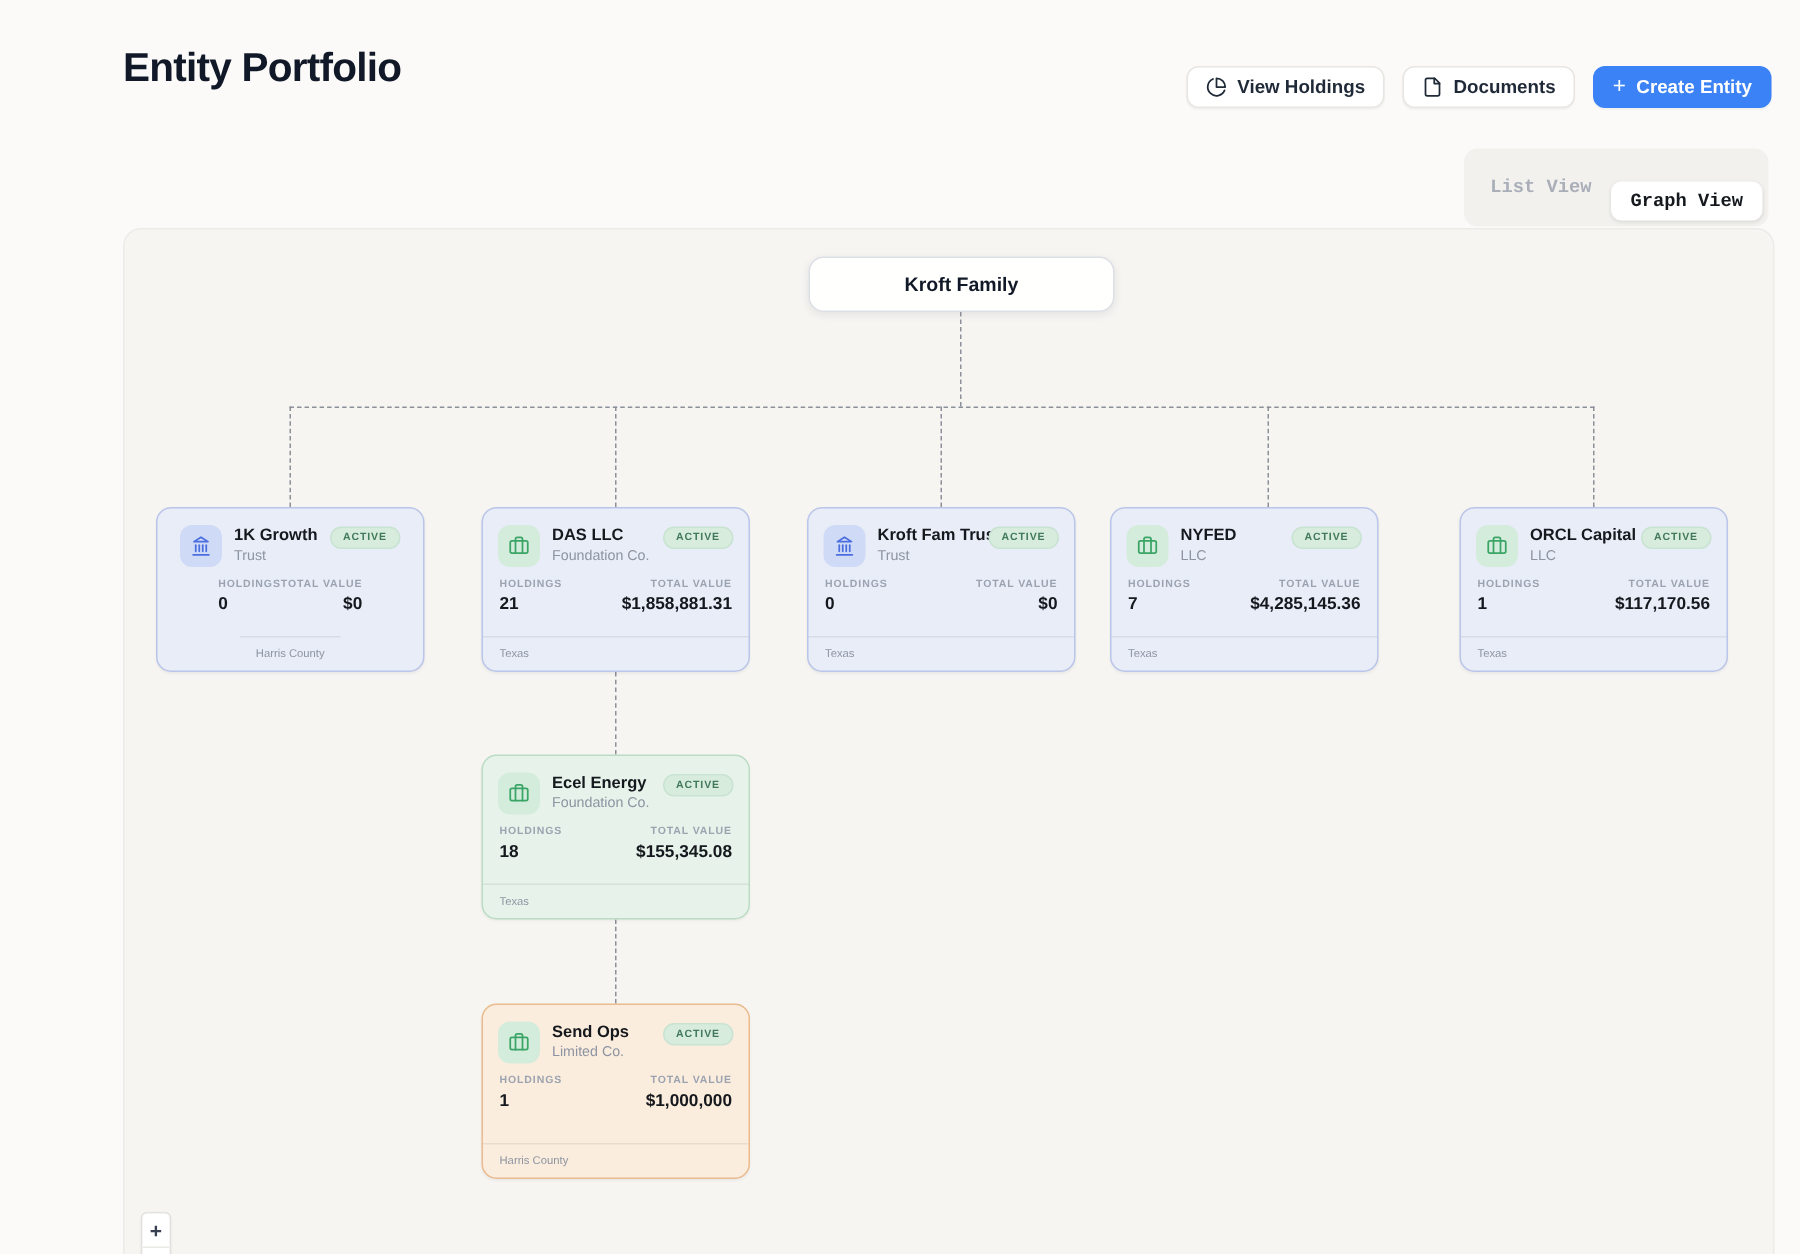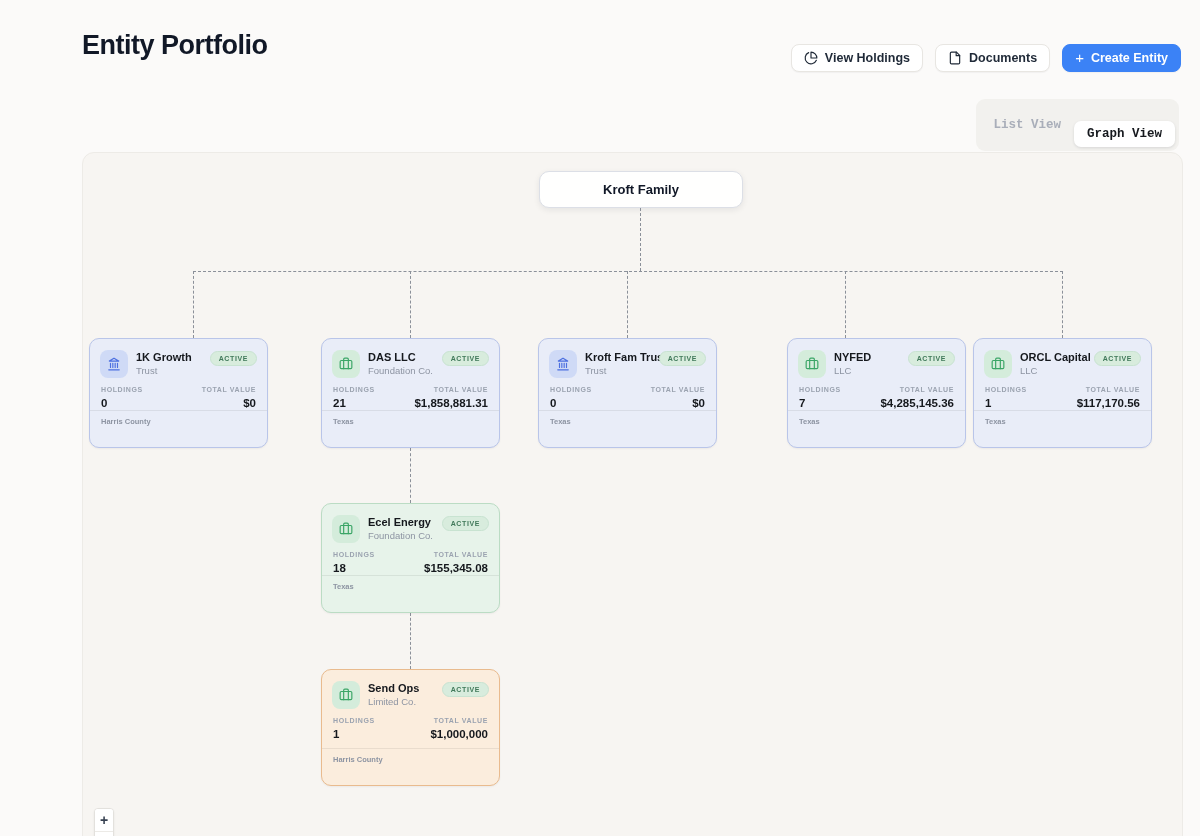--- a/index.html
+++ b/index.html
@@ -76,21 +76,21 @@
     font-size:7px; font-weight:700; letter-spacing:.6px; color:#41795a;
     background:#d8ecdd; border:1px solid #c8e3d1; border-radius:999px;
     padding:3px 8px; margin-top:1px; flex:0 0 auto;
   }
   .card-stats { display:flex; justify-content:space-between; padding:4px 11px 0; }
   .stat-label { font-size:7px; letter-spacing:.6px; color:#9ba3b0; font-weight:600; }
   .stat-value { font-size:11.5px; font-weight:700; color:#15181d; margin-top:4px; }
   .stat.right { text-align:right; }
   .card-loc {
     margin-top:auto; border-top:1px solid rgba(21,24,29,.08);
-    padding:6px 11px 21px; font-size:7.5px; color:#8d94a2;font-weight:bold;
+    padding:6px 11px 7px; font-size:7.5px; color:#8d94a2;
   }
 
   
   .zoom-ctl {
     position:absolute; left:11px; top:655px; width:20px;
     background:#ffffff; border:1px solid #e3e1dd; border-radius:4px;
     box-shadow:0 1px 2px rgba(16,24,40,.08); overflow:hidden;
   }
   .zoom-btn {
     width:100%; height:22px; background:#ffffff; border:none; cursor:pointer;
@@ -143,21 +143,21 @@
   <div class="conn-v" style="left:557px; top:55px;  height:63px;"></div>
   <div class="conn-h" style="left:110px; top:118px; width:870px;"></div>
   <div class="conn-v" style="left:110px; top:118px; height:67px;"></div>
   <div class="conn-v" style="left:327px; top:118px; height:67px;"></div>
   <div class="conn-v" style="left:544px; top:118px; height:67px;"></div>
   <div class="conn-v" style="left:762px; top:118px; height:67px;"></div>
   <div class="conn-v" style="left:979px; top:118px; height:67px;"></div>
   <div class="conn-v" style="left:327px; top:295px; height:55px;"></div>
   <div class="conn-v" style="left:327px; top:460px; height:56px;"></div>
 
-  <div class="card blue" style="left:6px; top:185px;">
+  <div class="card blue" style="left:21px; top:185px;align-items:center;">
     <div class="card-top">
       <span class="icon-tile tile-blue">
         <svg viewBox="0 0 24 24" fill="none" stroke="currentColor" stroke-width="2" stroke-linecap="round" stroke-linejoin="round">
             <line x1="3" y1="22" x2="21" y2="22"></line>
             <line x1="6" y1="18" x2="6" y2="11"></line>
             <line x1="10" y1="18" x2="10" y2="11"></line>
             <line x1="14" y1="18" x2="14" y2="11"></line>
             <line x1="18" y1="18" x2="18" y2="11"></line>
             <polygon points="12 2 20 7 4 7"></polygon>
           </svg>
@@ -232,21 +232,21 @@
         <div class="stat-value">0</div>
       </div>
       <div class="stat right">
         <div class="stat-label">TOTAL VALUE</div>
         <div class="stat-value">$0</div>
       </div>
     </div>
     <div class="card-loc">Texas</div>
   </div>
 
-  <div class="card blue" style="left:704px; top:185px;">
+  <div class="card blue" style="left:657px; top:185px;">
     <div class="card-top">
       <span class="icon-tile tile-green">
         <svg viewBox="0 0 24 24" fill="none" stroke="currentColor" stroke-width="2" stroke-linecap="round" stroke-linejoin="round">
             <path d="M16 20V4a2 2 0 0 0-2-2h-4a2 2 0 0 0-2 2v16"></path>
             <rect width="20" height="14" x="2" y="6" rx="2"></rect>
           </svg>
       </span>
       <div class="card-names">
         <div class="card-name">NYFED</div>
         <div class="card-type">LLC</div>

